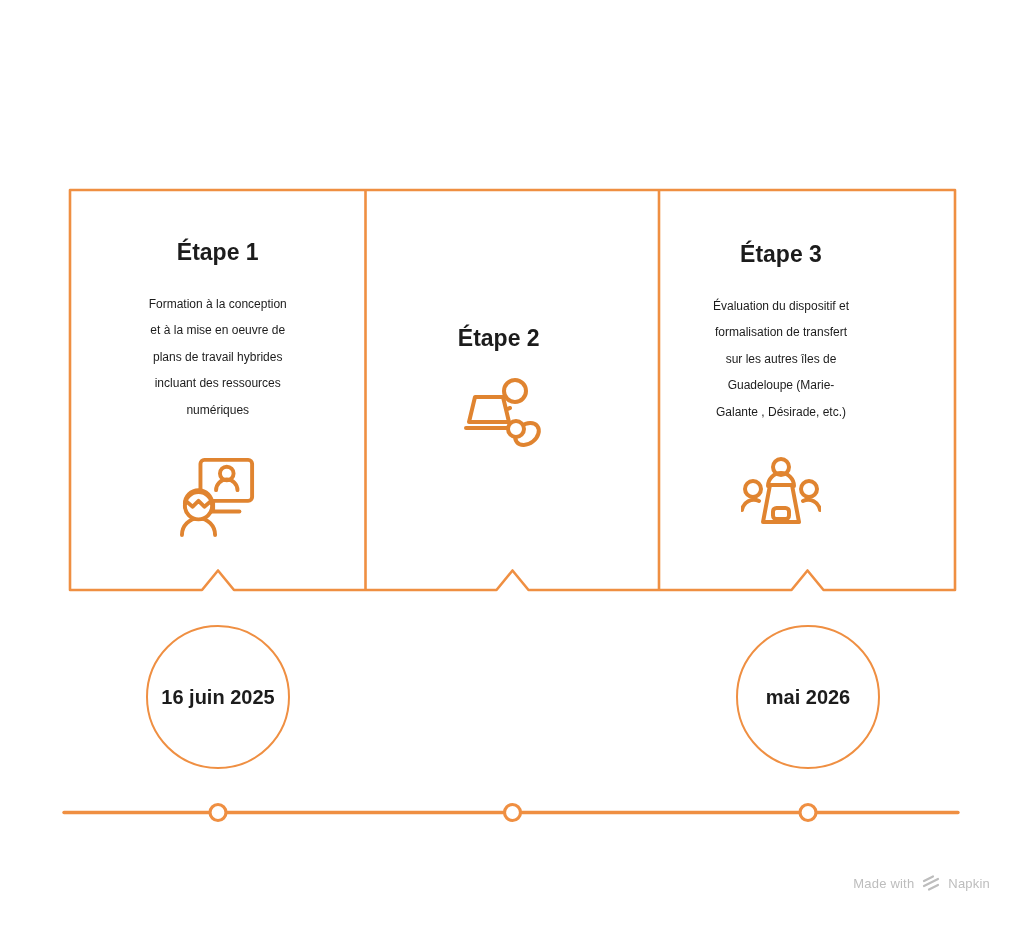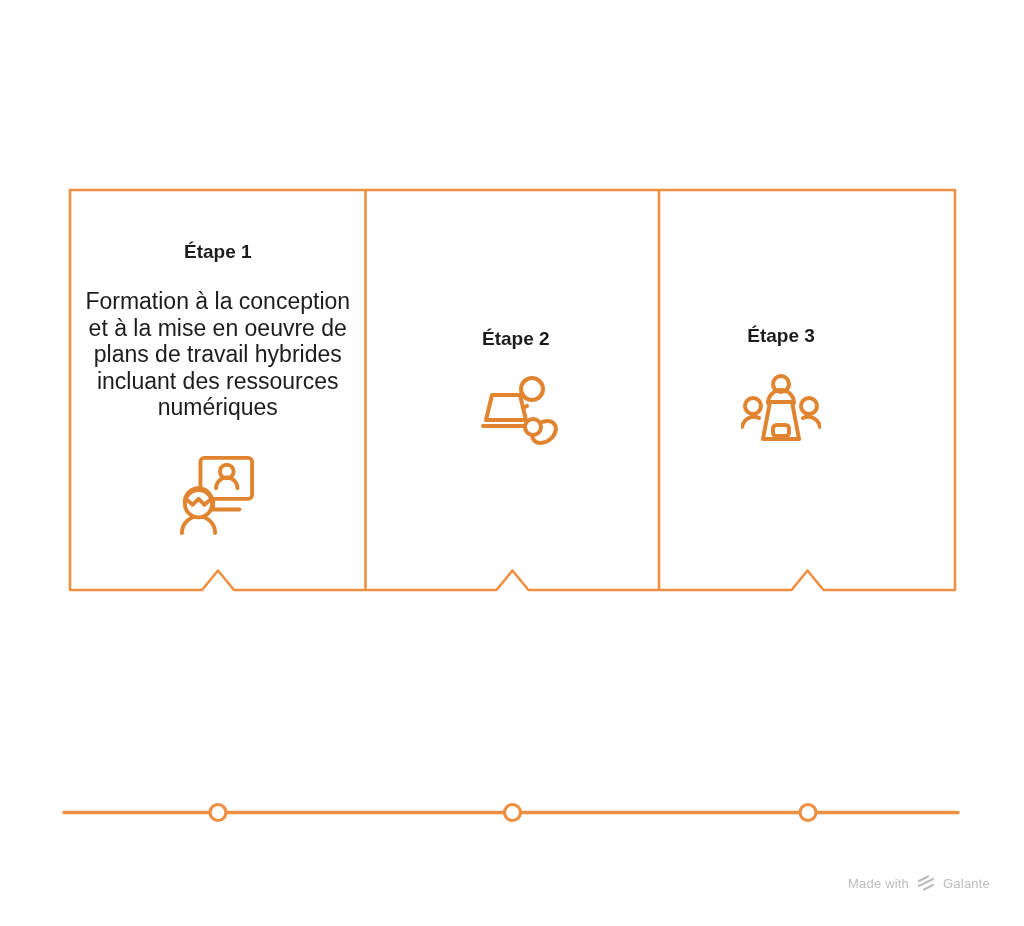--- a/index.html
+++ b/index.html
@@ -20,22 +20,22 @@
   .linework{position:absolute;left:0;top:0;}
   .outline{fill:none;stroke:var(--orange);stroke-width:2.6;stroke-linejoin:round;}
   .tline{stroke:var(--orange);stroke-width:3.4;stroke-linecap:round;}
   .tring{fill:#fff;stroke:var(--orange);stroke-width:3.2;}
 
   .card{
     position:absolute;top:190px;height:400px;
     display:flex;flex-direction:column;align-items:center;justify-content:center;
     text-align:center;color:var(--text);
   }
-  .card-title{font-size:19px;font-weight:bold;margin-bottom:25px;}
-  .card-body{font-size:23px;line-height:26.5px;white-space:pre-line;margin-bottom:30px;}
+  .card-title{font-size:23px;font-weight:bold;margin-bottom:25px;}
+  .card-body{font-size:12px;line-height:26.5px;white-space:pre-line;margin-bottom:30px;}
   .card-icon{flex:0 0 auto;}
   .card-icon svg .st{
     fill:none;stroke:var(--icon-orange);stroke-width:4;
     stroke-linecap:round;stroke-linejoin:round;
   }
   .card-icon svg .stf{
     fill:#fff;stroke:var(--icon-orange);stroke-width:4;
     stroke-linecap:round;stroke-linejoin:round;
   }
 
@@ -86,54 +86,65 @@
         <path class="st" d="M34 49 v9"></path>
         <path class="st" d="M29 60 h32"></path>
         <path class="stf" d="M2 84 a17 17 0 0 1 34 0"></path>
         <circle class="stf" cx="19" cy="54" r="14"></circle>
         <path class="st" d="M5 52 a14 14 0 0 1 28 0"></path>
         <path class="st" d="M7 50 l6 5 6 -6 6 6 6 -5"></path>
       </svg>
     </div>
   </div>
 
-  <div class="card" style="left:369px;width:293.5px;">
+  <div class="card" style="left:352px;width:293.5px;">
     <div class="card-title">Étape 2</div>
     <div class="card-icon">
       <svg width="88" height="74" viewBox="0 0 88 74">
         <circle class="st" cx="60" cy="14" r="11"></circle>
         <path class="st" d="M43 43 a18 18 0 0 1 12 -12"></path>
         <path class="stf" d="M20 20 h28 l6 25 h-40 z"></path>
         <path class="st" d="M11 51 h46"></path>
         <ellipse class="stf" cx="72" cy="57" rx="13" ry="9.5" transform="rotate(-38 72 57)"></ellipse>
         <circle class="stf" cx="61" cy="52" r="8"></circle>
       </svg>
     </div>
   </div>
 
   <div class="card" style="left:659px;width:244px;">
     <div class="card-title">Étape 3</div>
+    <div class="card-body">Évaluation du dispositif et
+formalisation de transfert
+sur les autres îles de
+Guadeloupe (Marie-
+Galante , Désirade, etc.)</div>
     <div class="card-icon">
       <svg width="80" height="80" viewBox="0 0 80 80">
         <circle class="st" cx="40" cy="12" r="8"></circle>
         <path class="st" d="M27 31 a13 13 0 0 1 26 0"></path>
         <circle class="st" cx="12" cy="34" r="8"></circle>
         <path class="st" d="M1 55 a12 12 0 0 1 17 -9"></path>
         <circle class="st" cx="68" cy="34" r="8"></circle>
         <path class="st" d="M62 46 a12 12 0 0 1 17 9"></path>
         <path class="stf" d="M29 30 h22 l7 37 h-36 z"></path>
         <rect class="st" x="32" y="53" width="16" height="11" rx="3.5"></rect>
       </svg>
     </div>
   </div>
 
+  <div class="date-circle" style="left:146px;">
+    <div class="date-text">16 juin 2025</div>
+  </div>
+  <div class="date-circle" style="left:736px;">
+    <div class="date-text">mai 2026</div>
+  </div>
 
   <div class="watermark">
     <span>Made with</span>
     <svg class="glyph" width="20" height="16" viewBox="0 0 20 16">
       <path d="M3 6 L12 1.5"></path>
       <path d="M3 11 L17 4"></path>
       <path d="M8 14.5 L17 10"></path>
     </svg>
-    <span>Galante</span>
+    <span>Napkin</span>
   </div>
 
 </div>
 
 </body></html>

